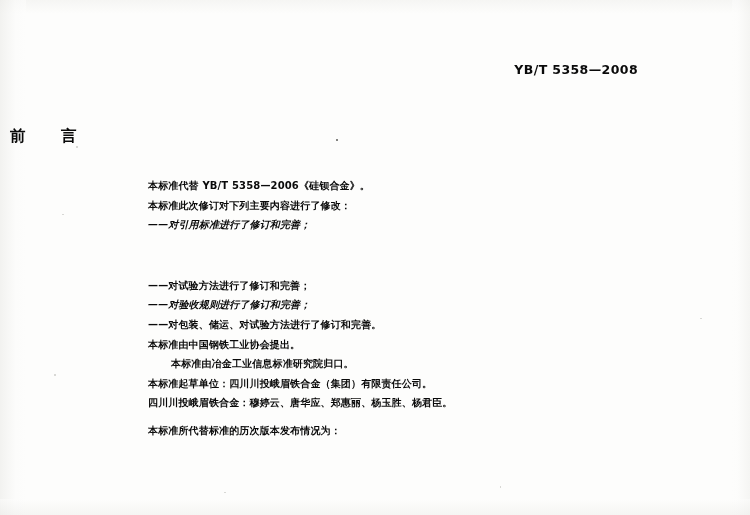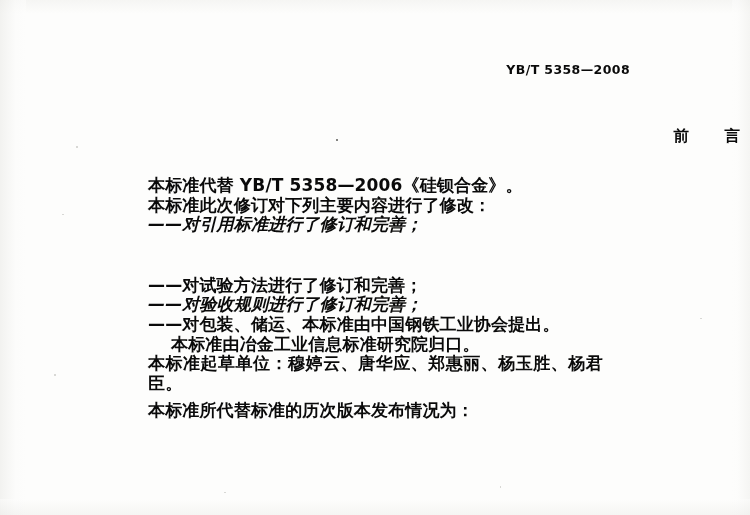--- a/index.html
+++ b/index.html
@@ -46,47 +46,47 @@
     opacity: .5;
   }
   .speck {
     position: absolute;
     background: #b9b9b4;
     opacity: .55;
   }
 
   .std-number {
     position: absolute;
-    right: 120px;
+    right: 112px;
     top: 62px;
     font-size: 12.5px;
     font-weight: bold;
     letter-spacing: .4px;
     font-family: "DejaVu Sans", "Liberation Sans", sans-serif;
     white-space: nowrap;
   }
 
   .doc-title {
     position: absolute;
     left: 0;
     top: 126px;
     width: 750px;
-    text-align: right;
+    text-align: left;
     font-size: 15.5px;
     font-weight: bold;
     letter-spacing: 10px;
     text-indent: 10px;
   }
 
   .body-block {
     position: absolute;
     left: 148px;
     top: 176px;
     width: 455px;
-    font-size: 17px;
+    font-size: 10px;
     line-height: 19.6px;
     font-weight: bold;
     letter-spacing: .15px;
   }
   .body-block p {
     margin: 0;
     padding: 0;
     text-align: justify;
   }
   .dash {
@@ -124,19 +124,21 @@
   <div class="title-dot"></div>
 
   <div class="doc-title">前　言</div>
 
   <div class="body-block">
       <p style="text-indent: 0px;">本标准代替 YB/T 5358—2006《硅钡合金》。</p>
       <p style="text-indent: 0px;">本标准此次修订对下列主要内容进行了修改：</p>
       <p class="dash" style="text-indent: 0px; font-style: italic;">——对引用标准进行了修订和完善；</p>
       <p class="dash" style="text-indent: 0px; margin-top: 41px;">——对试验方法进行了修订和完善；</p>
       <p class="dash" style="text-indent: 0px; font-style: italic;">——对验收规则进行了修订和完善；</p>
-      <p class="dash" style="text-indent: 0px;">——对包装、储运、本标准由中国钢铁工业协会提出。</p>
+      <p class="dash" style="text-indent: 0px;">——对包装、储运、对试验方法进行了修订和完善。</p>
+      <p style="text-indent: 0px;">本标准由中国钢铁工业协会提出。</p>
       <p style="text-indent: 0px; margin-left: 23px;">本标准由冶金工业信息标准研究院归口。</p>
-      <p style="text-indent: 0px;">本标准起草单位：穆婷云、唐华应、郑惠丽、杨玉胜、杨君臣。</p>
+      <p style="text-indent: 0px;">本标准起草单位：四川川投峨眉铁合金（集团）有限责任公司。</p>
+      <p style="text-indent: 0px;">四川川投峨眉铁合金：穆婷云、唐华应、郑惠丽、杨玉胜、杨君臣。</p>
       <p style="text-indent: 0px; margin-top: 8px;">本标准所代替标准的历次版本发布情况为：</p>
     </div>
 
 </div>
 
 </body></html>

